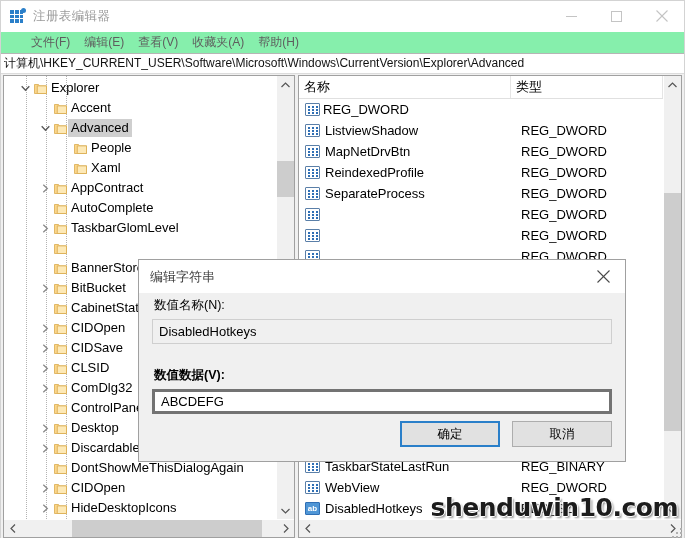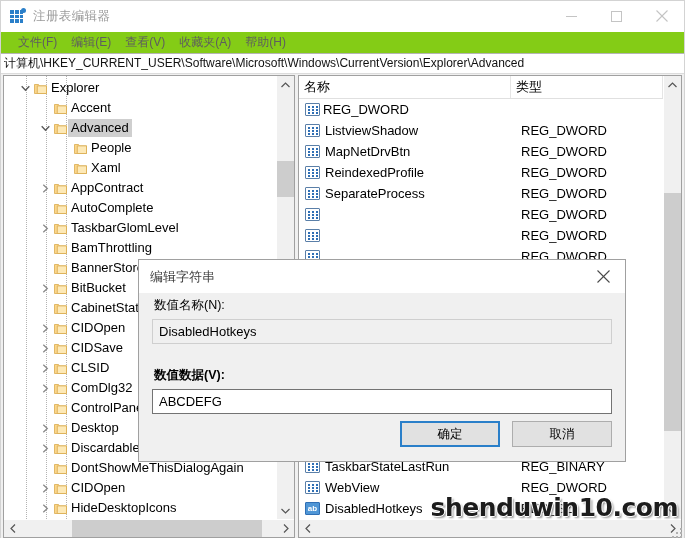--- a/index.html
+++ b/index.html
@@ -23,22 +23,22 @@
   .app-icon{width:16px;height:16px;margin:0 7px 0 9px;position:relative;flex:0 0 16px;}
   .app-icon .bx{position:absolute;left:0;top:2px;width:13px;height:13px;background:#2a7fc9;}
   .app-icon .gridline{position:absolute;background:#ffffff;}
   .app-icon .dot{position:absolute;right:0;top:0;width:5px;height:5px;border-radius:50%;background:#2a7fc9;}
   .title-text{font-size:12.5px;color:#9a9a9a;letter-spacing:.4px;}
   .winctl{position:absolute;right:0;top:0;height:30px;display:flex;}
   .winctl div{width:45px;height:30px;display:flex;align-items:center;justify-content:center;color:#c0c0c0;}
   .winctl svg{display:block;}
   
   .menubar{
-    height:21px;flex:0 0 21px;background:#84cc16;
-    display:flex;align-items:center;padding-left:10px;
+    height:21px;flex:0 0 21px;background:#86efac;
+    display:flex;align-items:center;padding-left:23px;
   }
   .menubar span{padding:2px 7px;font-size:12px;color:#5e5e5e;white-space:nowrap;}
   
   .addressbar{
     height:19px;flex:0 0 19px;margin:0 0 0 0;background:#ffffff;
     border-top:1px solid #b5b5b5;border-bottom:1px solid #dcdcdc;
     display:flex;align-items:center;padding-left:3px;
     font-size:12px;color:#111;white-space:nowrap;overflow:hidden;
   }
   
@@ -91,21 +91,21 @@
     background:#f0f0f0;border:1px solid #a0a0a0;box-sizing:border-box;
     box-shadow:0 0 0 0 rgba(0,0,0,0);
   }
   .dlg-title{height:33px;background:#fff;display:flex;align-items:center;position:relative;}
   .dlg-title .t{font-size:13px;color:#3d3d3d;padding-left:11px;}
   .dlg-close{position:absolute;right:0;top:0;width:44px;height:33px;display:flex;align-items:center;justify-content:center;color:#444;}
   .dlg-body{padding:0 13px;}
   .dlg-label{font-size:12.5px;color:#000;margin:4px 0 5px 2px;}
   .inp{height:25px;box-sizing:border-box;display:flex;align-items:center;padding-left:6px;font-size:13px;}
   .inp.ro{background:#f0f0f0;border:1px solid #cfcfcf;color:#000;}
-  .inp.rw{background:#fff;border:1px solid #737373;color:#000;}
+  .inp.rw{background:#fff;border:3px solid #737373;color:#000;}
   .dlg-btns{position:absolute;right:13px;bottom:14px;display:flex;gap:12px;}
   .btn{width:100px;height:26px;font-size:12.5px;display:flex;align-items:center;justify-content:center;
        background:#e1e1e1;border:1px solid #adadad;box-sizing:border-box;color:#000;}
   .btn.default{border:2px solid #2a7fc9;background:#e1e1e1;}
   
   .watermark{
     position:absolute;right:6px;bottom:18px;
     font-family:"DejaVu Sans",sans-serif;font-weight:bold;font-size:25px;
     color:#1c1c1c;letter-spacing:-0.5px;
     text-shadow:0 1px 0 #fff,1px 0 0 #fff,0 -1px 0 #fff,-1px 0 0 #fff,2px 2px 2px rgba(120,120,120,.75);
@@ -278,21 +278,20 @@
               </div>
               <div class="trow">
                 <span style="display:inline-block;flex:0 0 34px;height:20px"></span>
                 <span class="twist"></span>
                 <span class="folder">
                   <svg width="13" height="11" viewBox="0 0 13 11">
                     <path d="M0.5 1.5h4l1 1.4h7v7.6h-12z" fill="#fbd68b" stroke="#d9ab4e" stroke-width="0.8"></path>
                     <path d="M3.3 2.9h9.2v7.6h-9.2z" fill="#fde9b7" stroke="#d9ab4e" stroke-width="0.8"></path>
                   </svg>
                 </span>
-                <span class="tlabel">BamThrottling</span>
               </div>
               <div class="trow">
                 <span style="display:inline-block;flex:0 0 34px;height:20px"></span>
                 <span class="twist"></span>
                 <span class="folder">
                   <svg width="13" height="11" viewBox="0 0 13 11">
                     <path d="M0.5 1.5h4l1 1.4h7v7.6h-12z" fill="#fbd68b" stroke="#d9ab4e" stroke-width="0.8"></path>
                     <path d="M3.3 2.9h9.2v7.6h-9.2z" fill="#fde9b7" stroke="#d9ab4e" stroke-width="0.8"></path>
                   </svg>
                 </span>

